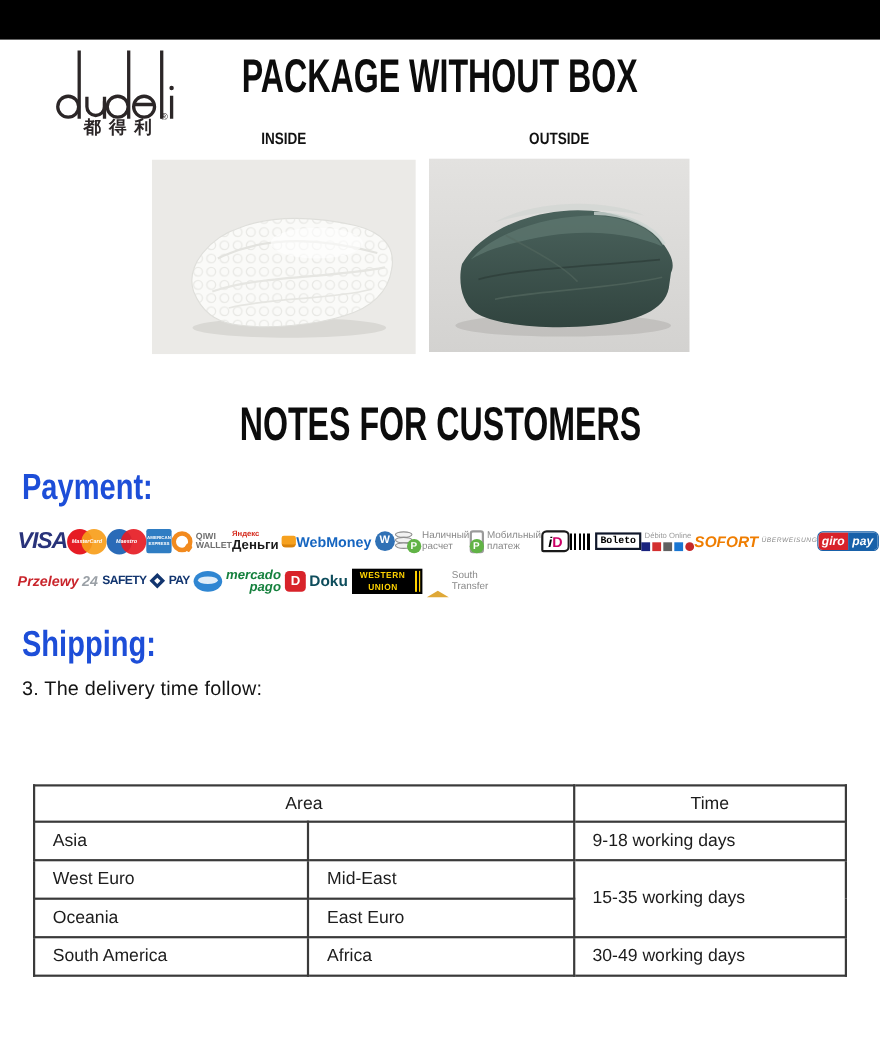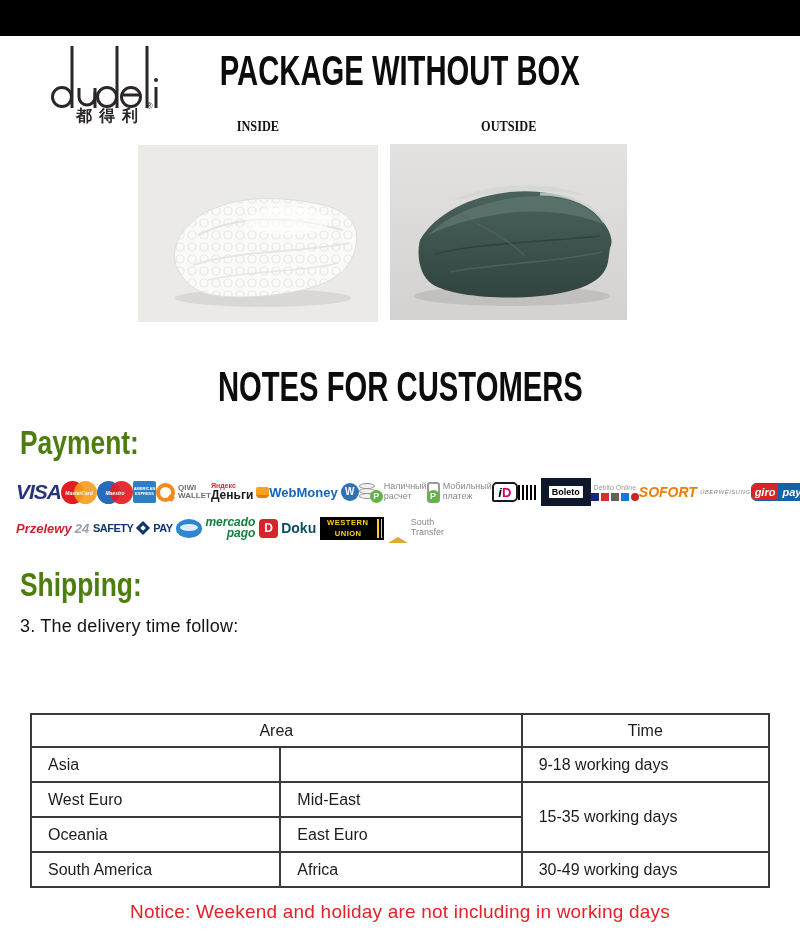--- a/index.html
+++ b/index.html
@@ -14,31 +14,31 @@
   #logo-block { left:50px; top:44px; width:130px; height:86px; }
   #cn-name { position:absolute; left:26px; top:62px; font-size:16px; letter-spacing:7px; color:#2b2627; font-weight:bold; white-space:nowrap; }
   #reg-mark { position:absolute; left:96px; top:57px; font-size:9px; color:#2b2627; }
 
   
   .center-head { left:0; top:0; width:800px; text-align:center; }
   .cond { display:inline-block; transform:scaleX(.68); transform-origin:center; white-space:nowrap; font-weight:bold; color:#0c0c0c; letter-spacing:0px; line-height:1; }
   #pkg-title { top:46px; font-size:43px; }
   #notes-title { top:362px; font-size:43px; }
 
-  .img-label { font-size:15px; font-weight:bold; color:#111; text-align:center;font-family:Liberation Serif, serif; }
+  .img-label { font-size:15px; font-weight:bold; color:#111; text-align:center; }
   .img-label > span { display:inline-block; transform:scaleX(.82); }
   #inside-label { left:138px; top:118px; width:240px; }
   #outside-label { left:390px; top:118px; width:237px; }
 
   
   #photo-inside { left:138px; top:145px; width:240px; height:177px; }
   #photo-outside { left:390px; top:144px; width:237px; height:176px; }
 
   
-  .blue-head { font-size:33px; font-weight:bold; color:#4d7c0f;text-align:right; }
+  .blue-head { font-size:33px; font-weight:bold; color:#1d4ed8;text-align:right; }
   .blue-head > span { display:inline-block; transform:scaleX(.8); transform-origin:left; white-space:nowrap; }
   #payment-head { left:20px; top:424px; }
   #shipping-head { left:20px; top:566px; }
 
   
   #pay-row1 { left:16px; top:474px; width:770px; height:36px; display:flex; align-items:center; justify-content:space-between; }
   #pay-row2 { left:16px; top:512px; width:428px; height:32px; display:flex; align-items:center; justify-content:space-between; }
   .pm { display:flex; align-items:center; gap:3px; flex:0 0 auto; }
 
   .visa-text { font-size:21px; font-weight:900; font-style:italic; color:#29337a; letter-spacing:-1px; }
@@ -59,21 +59,21 @@
   .wm-globe { width:18px; height:18px; border-radius:50%; background:#3071b5; color:#fff; font-size:10px; font-weight:bold; text-align:center; line-height:18px; }
   .coin-stack { position:relative; width:22px; height:18px; }
   .coin-stack i { position:absolute; left:0; width:16px; height:6px; border:1.5px solid #8f8f8f; border-radius:50%; background:#f2f2f2; }
   .coin-stack i:nth-child(1){top:0;} .coin-stack i:nth-child(2){top:5px;} .coin-stack i:nth-child(3){top:10px;}
   .p-badge { position:absolute; right:-2px; bottom:-2px; width:13px; height:13px; border-radius:50%; background:#61b346; color:#fff; font-size:9px; font-weight:bold; text-align:center; line-height:13px; }
   .phone { position:relative; width:13px; height:21px; border:2px solid #9a9a9a; border-radius:3px; }
   .grey-txt { font-size:9px; color:#8a8a8a; line-height:1.1; }
   .ideal-box { width:26px; height:20px; border:2px solid #1a1a1a; border-radius:5px 5px 5px 2px; font-size:13px; font-weight:900; text-align:center; line-height:17px; background:#fff; }
   .ideal-box b { color:#000; font-style:italic; } .ideal-box s { text-decoration:none; color:#cc0066; }
   .barcode { width:20px; height:15px; background:repeating-linear-gradient(90deg,#000 0 2px,#fff 2px 4px); }
-  .boleto-box { border:8px solid #0f172a; font-size:9px; font-weight:bold; padding:1px 3px; color:#000; }
+  .boleto-box { border:2px solid #0f172a; font-size:9px; font-weight:bold; padding:1px 3px; color:#000;font-family:Liberation Mono, monospace; }
   .debito { display:flex; flex-direction:column; align-items:center; gap:2px; }
   .debito-t { font-size:7px; color:#9a9a9a; }
   .debito-icons { display:flex; gap:2px; }
   .debito-icons i { width:8px; height:8px; display:inline-block; }
   .sq-navy{background:#1a237e;} .sq-red{background:#d32f2f;} .sq-grey{background:#616161;} .sq-blue{background:#1976d2;} .sq-dot{background:#c62828;border-radius:50%;}
   .sofort { display:flex; flex-direction:row; line-height:1; }
   .sofort-t1 { font-size:14px; font-weight:900; font-style:italic; color:#ef7d00; }
   .sofort-t2 { font-size:6px; color:#8a8a8a; letter-spacing:.5px; font-style:italic; }
   .giro { display:flex; border-radius:5px; overflow:hidden; border:1px solid #1861a9; font-style:italic; font-weight:bold; font-size:11px; }
   .giro b { background:#d8232a; color:#fff; padding:2px 3px; font-weight:bold; }
@@ -355,15 +355,14 @@
       <td>East Euro</td>
     </tr>
     <tr>
       <td>South America</td>
       <td>Africa</td>
       <td class="time-cell">30-49 working days</td>
     </tr>
   </tbody>
     </table>
 
-  <div id="notice" class="abs">Notice: Weekend and holiday are not including in working days</div>
 
 </div>
 
 </body></html>

